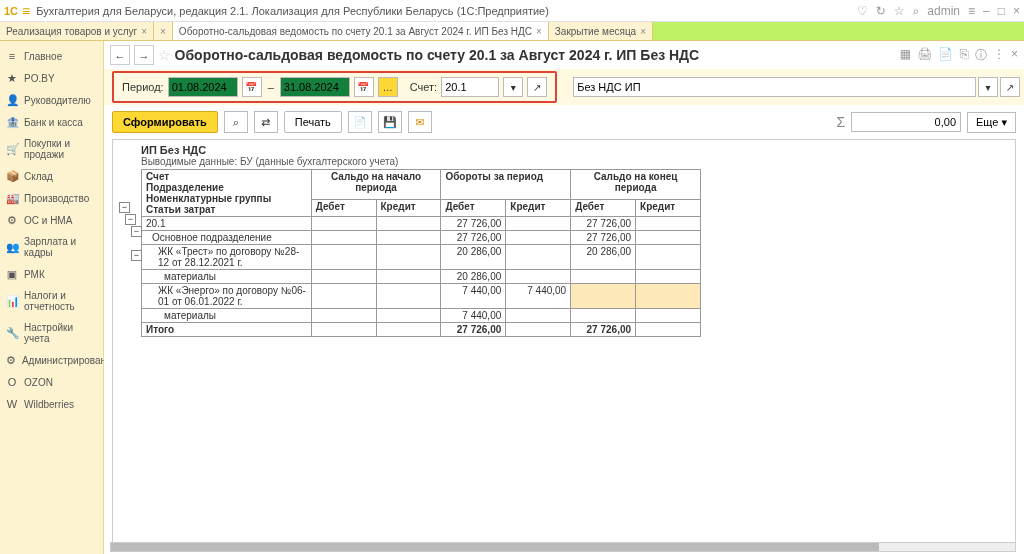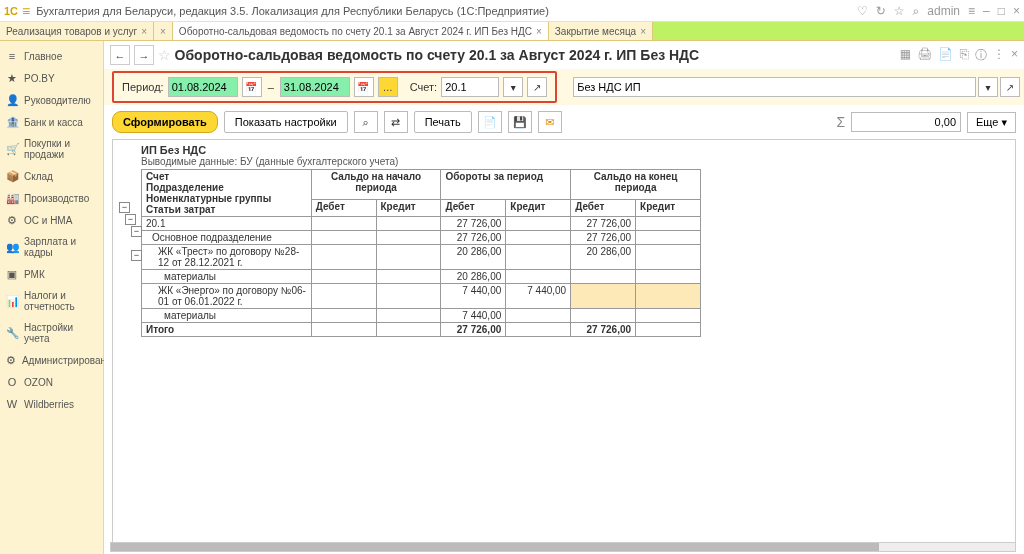--- a/index.html
+++ b/index.html
@@ -20,29 +20,29 @@
 .nav-item .icon { width:12px; height:12px; display:inline-block; font-size:11px; text-align:center; }
 .main { flex:1; display:flex; flex-direction:column; background:#fff; position:relative; }
 .page-header { display:flex; align-items:center; height:28px; padding:0 6px; gap:4px; }
 .nav-btn { width:20px; height:20px; border:1px solid #ccc; background:#fff; display:inline-flex; align-items:center; justify-content:center; cursor:pointer; font-size:11px; }
 .star { color:#ccc; font-size:14px; }
 .page-title { font-weight:bold; font-size:14px; color:#333; }
 .header-right { margin-left:auto; display:flex; gap:6px; color:#999; font-size:12px; }
 .header-right span { cursor:pointer; }
 .params-bar { background:#fef9e0; padding:4px 8px; display:flex; align-items:center; gap:4px; border:2px solid #d43; margin:0 4px; border-radius:2px; }
 .params-bar label { font-size:11px; color:#333; }
-.date-input { width:70px; height:20px; border:1px solid #bbb; background:#86efac; padding:0 3px; font-size:11px; }
+.date-input { width:70px; height:20px; border:1px solid #bbb; background:#15803d; padding:0 3px; font-size:11px; }
 .icon-btn { width:20px; height:20px; border:1px solid #bbb; background:#fff; display:inline-flex; align-items:center; justify-content:center; cursor:pointer; font-size:10px; }
 .dash { padding:0 2px; }
 .account-input { width:58px; height:20px; border:1px solid #bbb; background:#fff; padding:0 3px; font-size:11px; }
 .org-input { flex:1; height:20px; border:1px solid #bbb; background:#fff; padding:0 3px; font-size:11px; margin-left:6px; }
 .params-outer { display:flex; align-items:center; padding:2px 4px; background:#fef9e0; }
 .params-outer .org-group { flex:1; display:flex; align-items:center; gap:2px; margin-left:6px; }
 .toolbar { display:flex; align-items:center; gap:6px; padding:6px 8px; }
-.btn-primary { background:#fdd835; border:1px solid #d4a915; padding:4px 10px; font-size:11px; font-weight:bold; cursor:pointer; border-radius:9px; }
+.btn-primary { background:#fdd835; border:1px solid #d4a915; padding:4px 10px; font-size:11px; font-weight:bold; cursor:pointer; border-radius:2px; }
 .btn { background:#fff; border:1px solid #bbb; padding:4px 10px; font-size:11px; cursor:pointer; border-radius:2px; }
 .tb-icon { width:24px; height:22px; border:1px solid #bbb; background:#fff; display:inline-flex; align-items:center; justify-content:center; cursor:pointer; font-size:11px; }
 .sum-area { margin-left:auto; display:flex; align-items:center; gap:6px; }
 .sum-input { width:110px; height:20px; border:1px solid #bbb; text-align:right; padding:0 4px; font-size:11px; }
 .more-btn { border:1px solid #bbb; padding:3px 8px; font-size:11px; cursor:pointer; background:#fff; }
 .report-area { flex:1; margin:0 8px 8px 8px; border:1px solid #ccc; overflow:auto; padding:4px 4px 4px 28px; position:relative; }
 .report-title1 { font-weight:bold; font-size:11px; }
 .report-title2 { font-weight:bold; font-size:12px; margin-bottom:2px; }
 .report-sub { font-size:10px; color:#555; margin-bottom:2px; }
 table.rep { border-collapse:collapse; font-size:10px; width:560px; }
@@ -53,21 +53,21 @@
 .tree-toggle { position:absolute; left:6px; width:11px; height:11px; border:1px solid #888; background:#fff; font-size:9px; line-height:9px; text-align:center; cursor:pointer; }
 .scrollbar-h { position:absolute; bottom:2px; left:110px; right:8px; height:10px; background:#eee; border:1px solid #ccc; }
 .scrollbar-h .thumb { height:100%; background:#bbb; width:85%; }
 </style>
 </head>
 <body>
 
 <div class="titlebar">
   <span class="logo">1C</span>
   <span class="menu-btn">≡</span>
-  <span class="title-text">Бухгалтерия для Беларуси, редакция 3.5. Локализация для Республики Беларусь  (1С:Предприятие)</span>
+  <span class="title-text">Бухгалтерия для Беларуси, редакция 2.1. Локализация для Республики Беларусь  (1С:Предприятие)</span>
   <div class="right-icons">
     <span>♡</span>
     <span>↻</span>
     <span>☆</span>
     <span>⌕</span>
     <span>admin</span>
     <span>≡</span>
     <span>–</span>
     <span>□</span>
     <span>×</span>
@@ -188,21 +188,20 @@
       </div>
       <div class="org-group">
         <input class="org-input" value="Без НДС ИП" style="">
         <span class="icon-btn">▾</span>
         <span class="icon-btn">↗</span>
       </div>
     </div>
 
     <div class="toolbar">
       <button class="btn-primary">Сформировать</button>
-      <button class="btn">Показать настройки</button>
       <span class="tb-icon">⌕</span>
       <span class="tb-icon">⇄</span>
       <button class="btn">Печать</button>
       <span class="tb-icon">📄</span>
       <span class="tb-icon" style="color:#3b7">💾</span>
       <span class="tb-icon" style="color:#d80">✉</span>
       <div class="sum-area">
         <span style="color:#888;font-size:14px">Σ</span>
         <input class="sum-input" value="0,00" style="">
         <button class="more-btn"><span>Еще</span> ▾</button>

